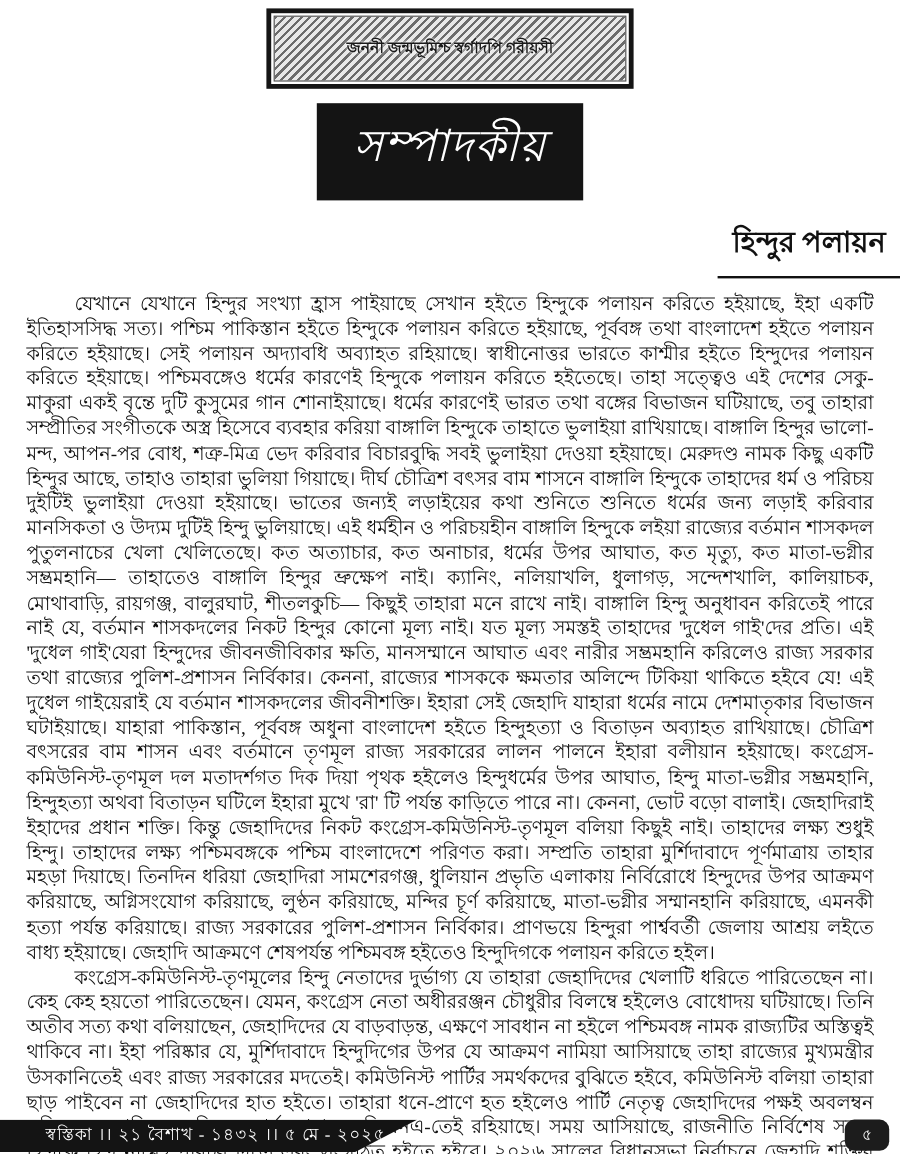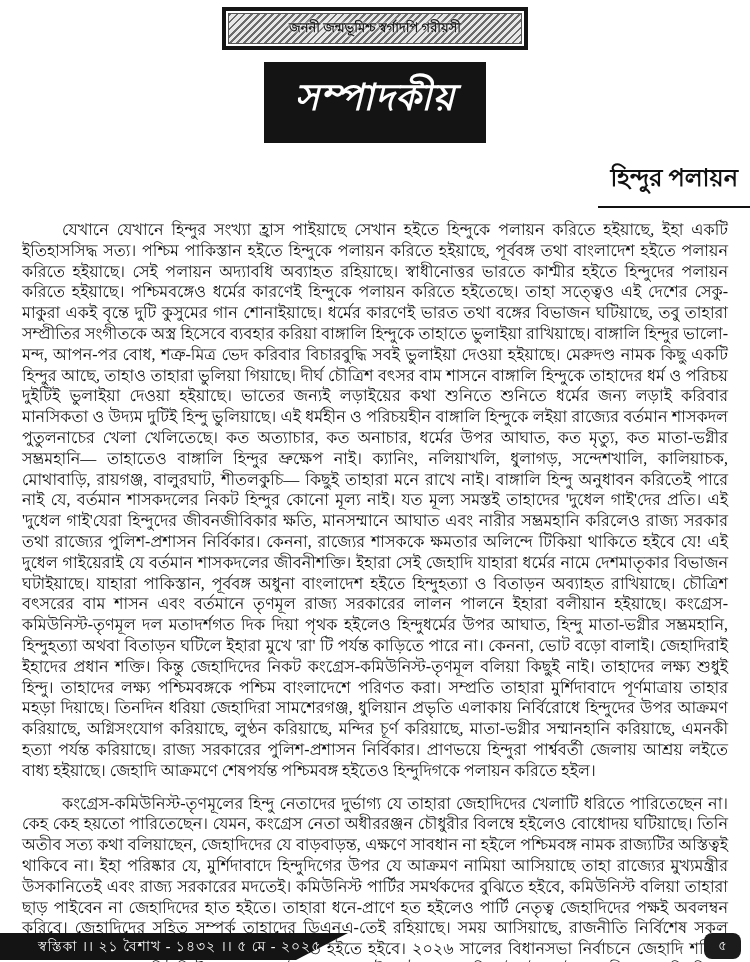--- a/index.html
+++ b/index.html
@@ -17,42 +17,42 @@
     width: 306px;
     margin: 7px auto 0;
     border: 4px solid #151515;
     background: #ffffff;
     padding: 2px;
   }
   .motto-inner {
     border: 1px solid #555;
     background: repeating-linear-gradient(135deg, #6b6b6b 0px, #6b6b6b 2px, #e8e8e8 2px, #e8e8e8 5px);
     text-align: center;
-    padding: 4px 2px;
+    padding: 16px 2px;
   }
   .motto-text {
     font-size: 13px;
     font-weight: bold;
     color: #1a1a1a;
     text-shadow: 0 0 2px #ffffff, 0 0 4px #ffffff;
     white-space: nowrap;
   }
 
   
   .section-box {
     width: 222px;
     margin: 12px auto 0;
     background: #141414;
     color: #ffffff;
     text-align: center;
     padding: 6px 0 12px;
   }
   .section-title {
     font-style: italic;
-    font-weight: bold;
+    font-weight: normal;
     font-size: 37px;
     letter-spacing: 1px;
   }
 
   
   .article-title-wrap { text-align: right; margin-top: 16px; }
   .article-title {
     display: inline-block;
     font-weight: bold;
     font-size: 24px;
@@ -60,21 +60,21 @@
     padding: 0 12px 7px;
   }
 
   
   .article-body {
     margin: 12px 22px 0 22px;
     text-align: justify;
     font-size: 16px;
     line-height: 20.8px;
   }
-  .article-body p { text-indent: 40px; margin-top: 12px; }
+  .article-body p { text-indent: 40px; }
 
   
   .footer {
     position: absolute;
     left: 0; right: 0; bottom: 0;
     height: 30px;
   }
   .footer-bar {
     position: absolute;
     left: 0; bottom: 2px;

